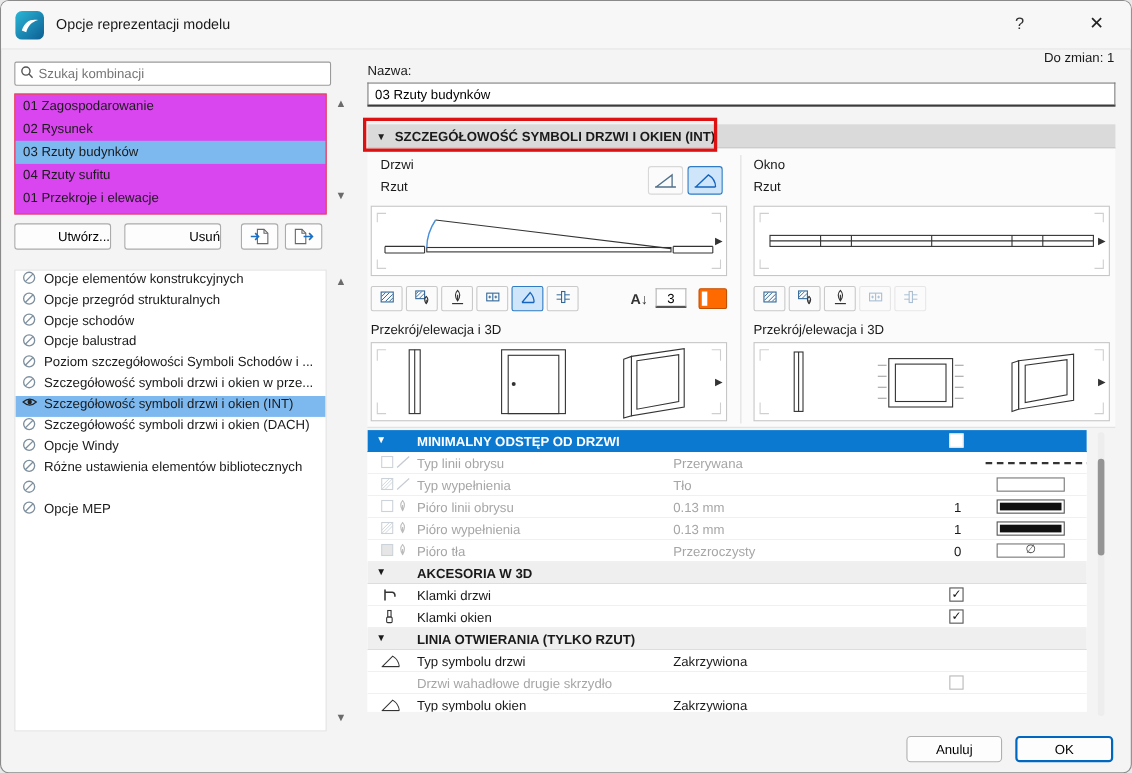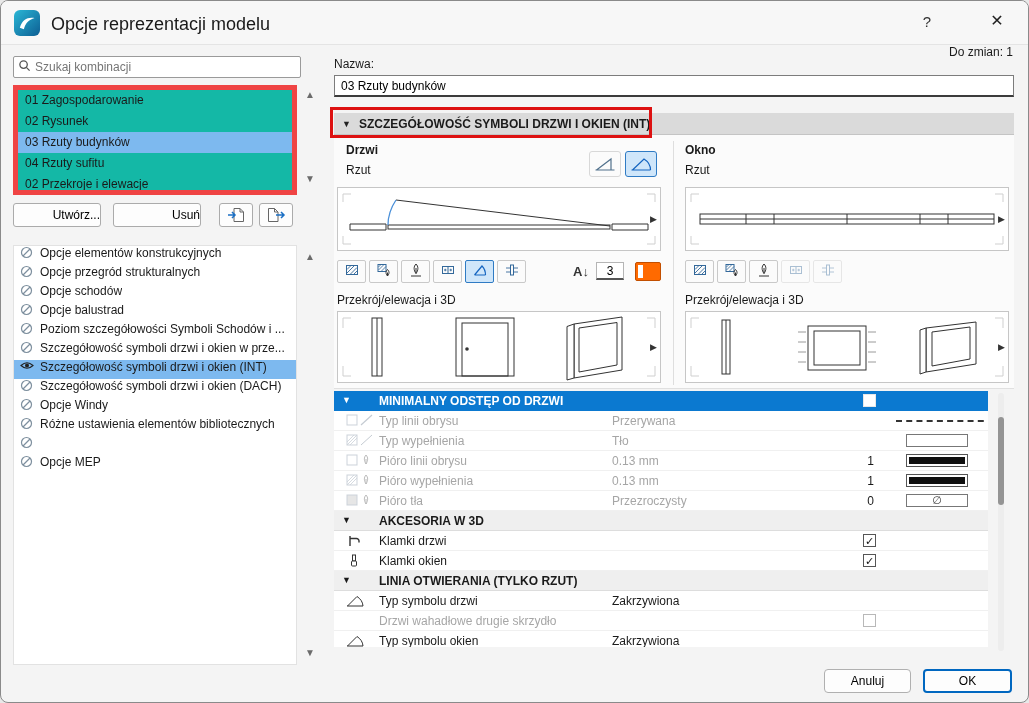--- a/index.html
+++ b/index.html
@@ -5,28 +5,28 @@
   *{box-sizing:border-box;margin:0;padding:0}
   html,body{width:1029px;height:703px}
   body{font-family:"Liberation Sans",sans-serif;font-size:12px;color:#1a1a1a;background:#e8e8e8}
   .dialog{position:absolute;left:0;top:0;width:1029px;height:703px;background:#f4f4f4;
           border:1px solid #8a8a8a;border-radius:8px;overflow:hidden}
 
   
   .titlebar{position:absolute;left:0;top:0;right:0;height:44px;background:#f7f7f7;border-bottom:1px solid #e4e4e4}
   .logo{position:absolute;left:13px;top:9px;width:26px;height:26px;border-radius:6px;
         background:linear-gradient(135deg,#2ab7d6 0%,#0d5e93 100%);display:flex;align-items:center;justify-content:center}
-  .wtitle{position:absolute;left:50px;top:13px;font-size:18px}
+  .wtitle{position:absolute;left:50px;top:13px;font-size:13px}
   .helpbtn{position:absolute;left:915px;top:12px;width:22px;height:22px;text-align:center;font-size:15px;color:#333;cursor:pointer}
   .closebtn{position:absolute;left:982px;top:10px;width:28px;height:24px;text-align:center;font-size:16px;color:#222;cursor:pointer}
 
   
   .search{position:absolute;left:12px;top:55px;width:288px;height:22px;background:#fff;border:1px solid #9a9a9a;border-radius:2px;display:flex;align-items:center;padding:0 4px}
   .search input{border:none;outline:none;flex:1;font:inherit;color:#444;background:transparent;margin-left:4px}
-  .list1{position:absolute;left:12px;top:84px;width:284px;height:110px;background:#14b8a6;border:5px solid #ef4444;overflow:hidden}
+  .list1{position:absolute;left:12px;top:84px;width:284px;height:110px;background:#d946ef;border:1px solid #ef4444;overflow:hidden}
   .lrow{height:21px;line-height:21px;padding-left:7px;white-space:nowrap;cursor:default}
   .lrow.sel{background:#7db9ef}
   .list2{position:absolute;left:12px;top:244px;width:284px;height:420px;background:#fff;border:1px solid #e2e2e2;overflow:hidden}
   .orow{height:19px;display:flex;align-items:flex-start;white-space:nowrap;cursor:default}
   .orow.sel{background:#7db9ef}
   .orow .ic{width:15px;margin:0 6px 0 5px;display:inline-flex;justify-content:center}
   .olbl{overflow:hidden;text-overflow:ellipsis}
   .sarrow{position:absolute;width:16px;height:14px;color:#6b6b6b;font-size:10px;text-align:center;cursor:pointer}
 
   .btn{position:absolute;height:24px;background:#fdfdfd;border:1px solid #ababab;border-radius:3px;
@@ -119,21 +119,21 @@
         </svg>
     </span>
     <input placeholder="Szukaj kombinacji" style="">
   </div>
 
   <div class="list1">
       <div class="lrow">01 Zagospodarowanie</div>
       <div class="lrow">02 Rysunek</div>
       <div class="lrow sel">03 Rzuty budynków</div>
       <div class="lrow">04 Rzuty sufitu</div>
-      <div class="lrow">02 Przekroje i elewacje</div>
+      <div class="lrow">01 Przekroje i elewacje</div>
     </div>
   <div class="sarrow" style="left:301px;top:88px">▲</div>
   <div class="sarrow" style="left:301px;top:172px">▼</div>
 
   <button class="btn" style="left:12px;top:202px;width:88px">Utwórz...</button>
   <button class="btn" style="left:112px;top:202px;width:88px">Usuń</button>
   <div class="ibtn" style="left:218px;top:202px">
     <svg width="19" height="16" viewBox="0 0 19 16">
         <path d="M7 1.5 h6 l3.5 3.5 v9.5 H7 z" fill="#fff" stroke="#666"></path>
         <path d="M13 1.5 v3.5 h3.5" fill="none" stroke="#666"></path>
@@ -266,21 +266,21 @@
 
   <div class="sechdr">
     <span class="caret">▼</span>
     <span>SZCZEGÓŁOWOŚĆ SYMBOLI DRZWI I OKIEN (INT)</span>
   </div>
   <div class="annotation"></div>
 
   <div class="contentpanel"></div>
   <div class="coldiv"></div>
 
-  <div class="lab" style="left:345px;top:142px;font-weight:bold">Drzwi</div>
+  <div class="lab" style="left:345px;top:142px;font-weight:normal">Drzwi</div>
   <div class="lab" style="left:345px;top:162px">Rzut</div>
   <div class="toggle" style="left:588px;top:150px">
     <svg width="22" height="16" viewBox="0 0 22 16">
         <path d="M1.5 14 H20.5 M2.5 14 L17 3 L17 14" fill="none" stroke="#51718c" stroke-width="1.2"></path>
       </svg>
   </div>
   <div class="toggle on" style="left:624px;top:150px">
     <svg width="22" height="16" viewBox="0 0 22 16">
         <path d="M1.5 14 H20.5 M2.5 14 L14 3 Q20.5 7 20.5 14" fill="none" stroke="#1565c0" stroke-width="1.2"></path>
       </svg>
@@ -354,21 +354,21 @@
       <rect x="118" y="6" width="58" height="58" fill="#fff" stroke="#333"></rect>
         <rect x="124" y="11" width="46" height="53" fill="none" stroke="#333"></rect>
         <circle cx="129" cy="37" r="1.8" fill="#333"></circle>
       <path d="M236 12 L284 5 L284 58 L236 66 Z" fill="#fff" stroke="#333"></path>
         <path d="M241 16 L279 10.5 L279 53 L241 60 Z" fill="none" stroke="#333"></path>
         <path d="M229 14.5 L236 12 L236 66 L229 68 Z" fill="#fff" stroke="#333"></path>
     </svg>
     <span class="expand">▶</span>
   </div>
 
-  <div class="lab" style="left:684px;top:142px;font-weight:bold">Okno</div>
+  <div class="lab" style="left:684px;top:142px;font-weight:normal">Okno</div>
   <div class="lab" style="left:684px;top:162px">Rzut</div>
 
   <div class="preview" style="left:684px;top:186px;width:324px;height:64px">
     <svg width="322" height="62" viewBox="0 0 322 62">
       <path d="M5 14 V6 H13 M317 14 V6 H309 M5 48 V56 H13 M317 48 V56 H309" fill="none" stroke="#cfcfcf"></path>
       <rect x="14" y="26" width="294" height="10" fill="#fff" stroke="#333"></rect>
       <line x1="14" y1="31" x2="308" y2="31" stroke="#333"></line>
       <path d="M60 26 V36 M88 26 V36 M161 26 V36 M234 26 V36 M262 26 V36" stroke="#333"></path>
     </svg>
     <span class="expand">▶</span>

